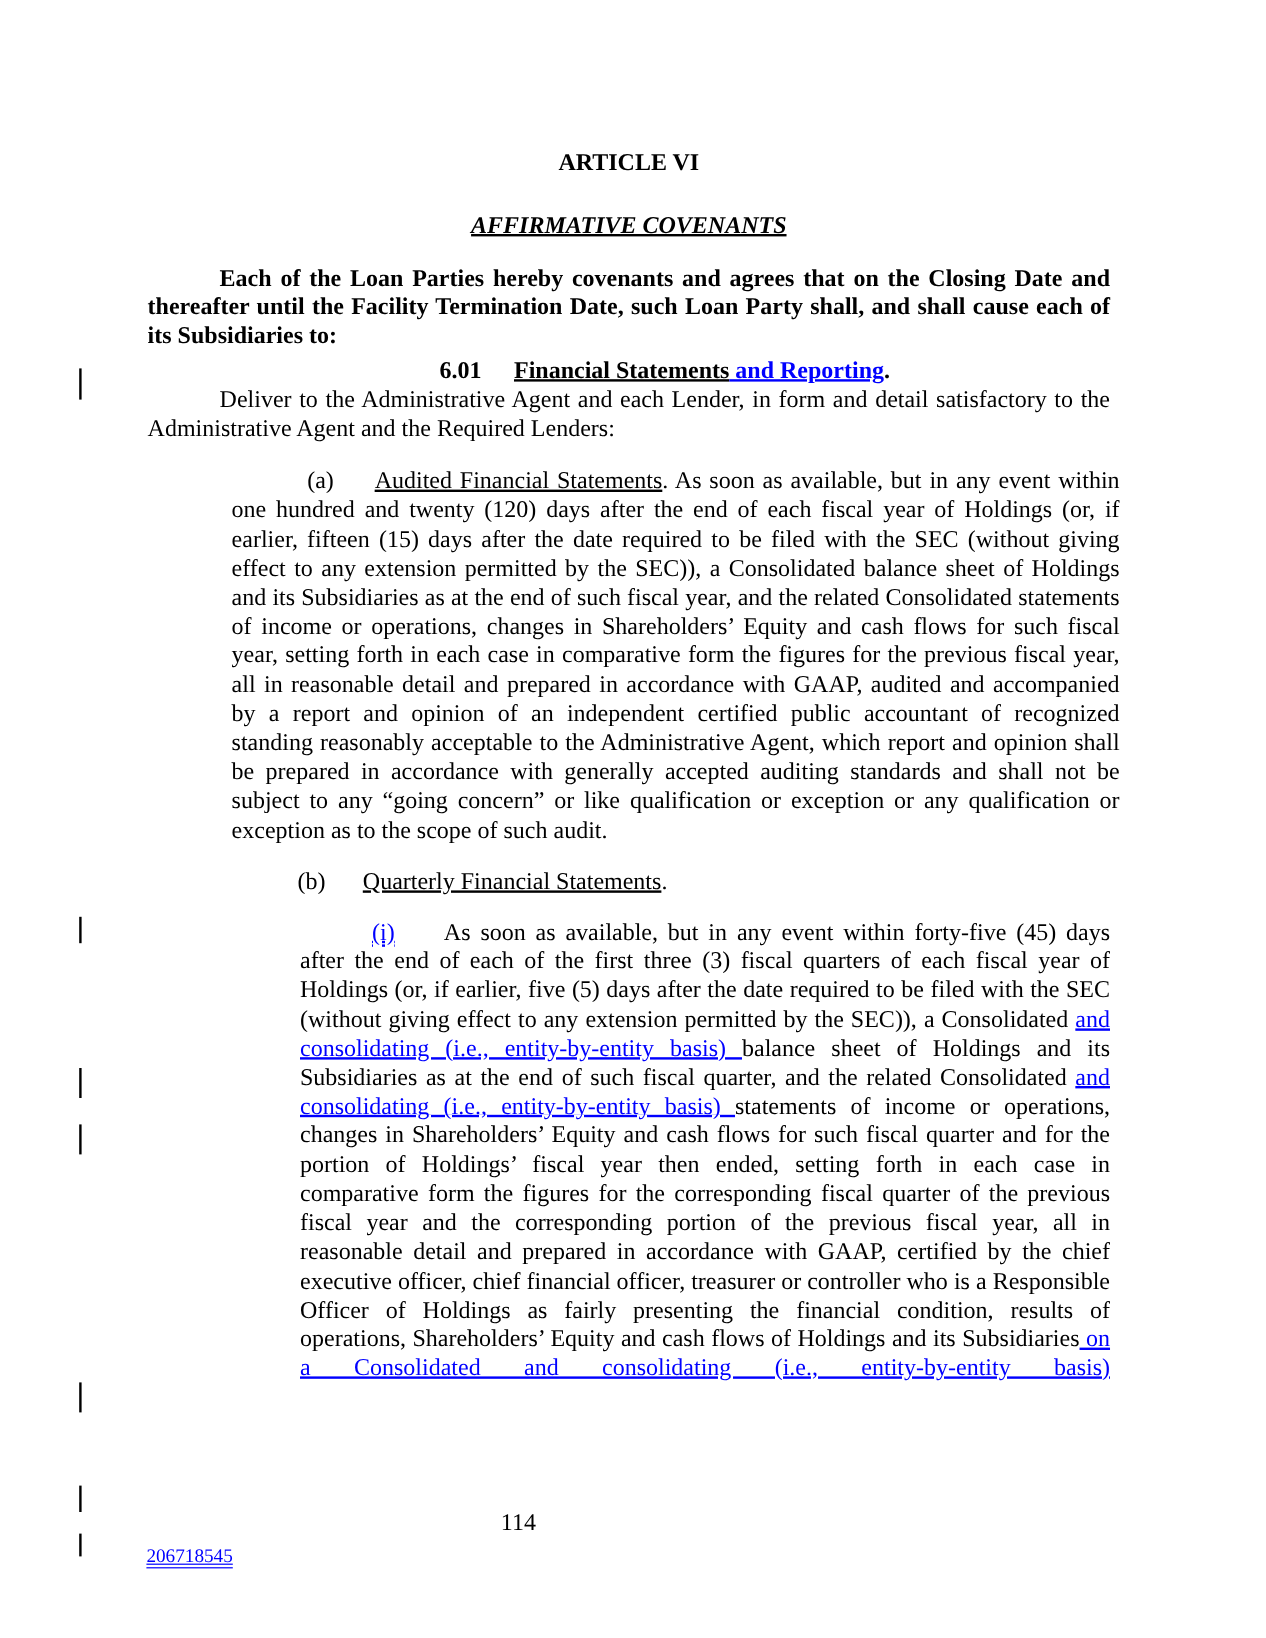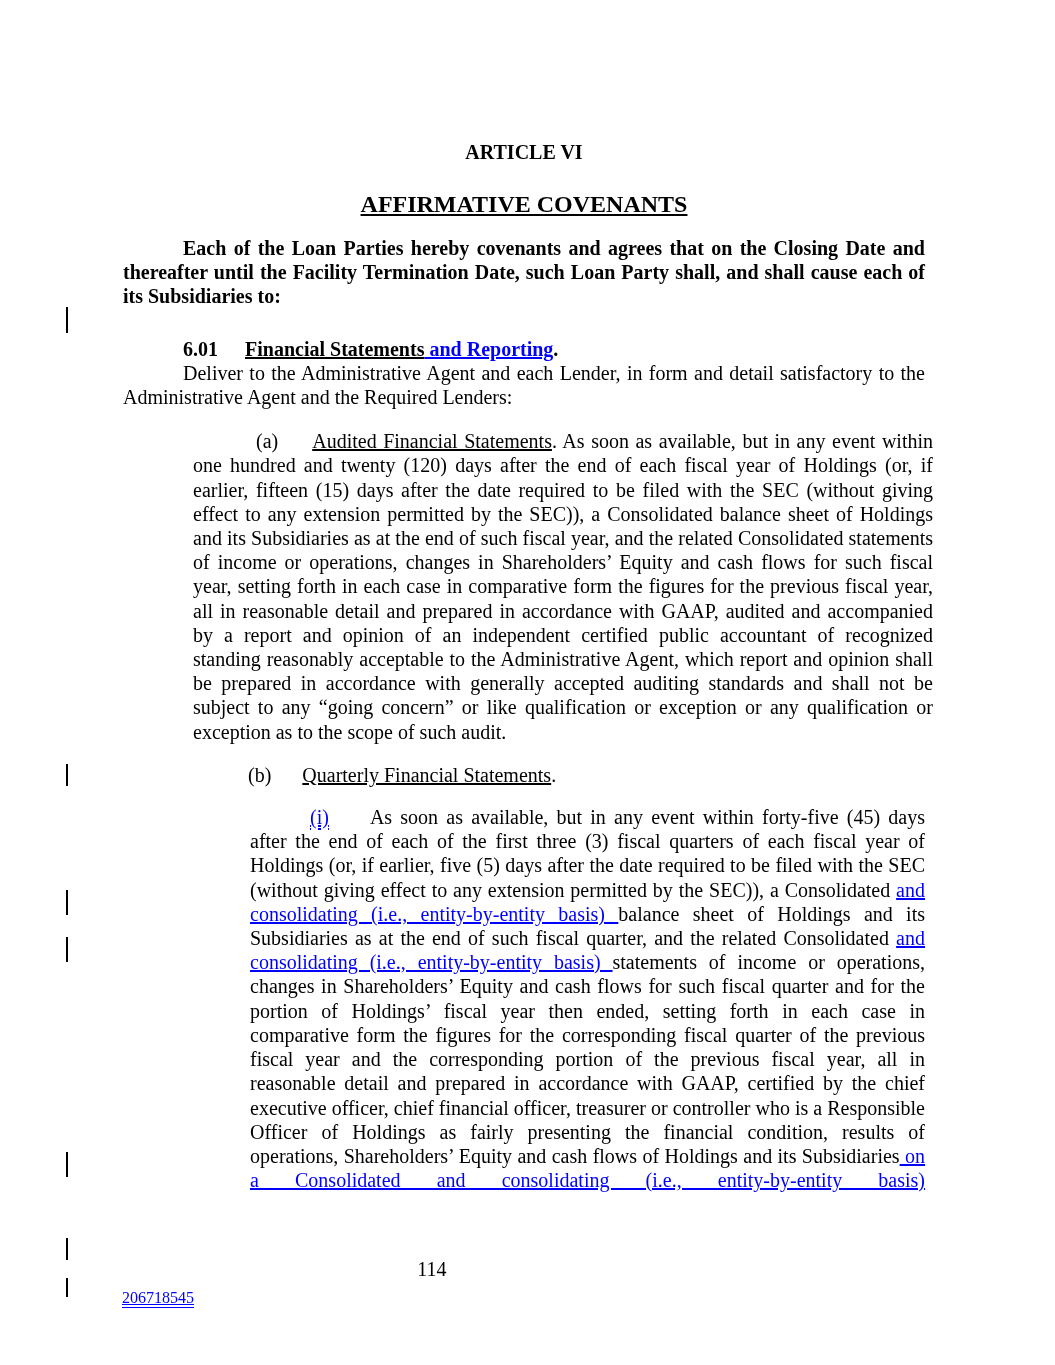--- a/index.html
+++ b/index.html
@@ -9,41 +9,42 @@
     position: relative;
     width: 1055px;
     height: 1365px;
     background: #ffffff;
     font-family: "Liberation Serif", serif;
     font-size: 20px;
     line-height: 24.2px;
     color: var(--ink);
     overflow: hidden;
   }
-  .content { position: absolute; left: 123px; top: 16px; width: 802px; }
+  .content { position: absolute; left: 123px; top: 0; width: 802px; }
 
   .article-heading {
     margin-top: 125px;
     text-align: center;
     font-size: 20px;
     font-weight: bold;
     line-height: 22px;
   }
   .article-title {
     margin-top: 30px;
     text-align: center;
-    font-size: 24px;
+    font-size: 20px;
     font-weight: bold;
     line-height: 22px;
+    font-style: italic;
   }
   .article-title .u-span { text-decoration: underline; }
 
   .para { text-align: justify; }
   .p-intro   { margin-top: 21px; text-indent: 60px; font-weight: bold; }
-  .p-section { margin-top: 28px; text-indent: 60px; font-weight: bold; text-align: left; }
+  .p-section { margin-top: 4px; text-indent: 60px; font-weight: bold; text-align: center; }
   .p-deliver { text-indent: 60px; }
   .p-a { margin-top: 20px; margin-left: 70px;  width: 740px; text-indent: 63px; }
   .p-b { margin-top: 19px; margin-left: 62px;  width: 740px; text-indent: 63px; text-align: left; }
   .p-i { margin-top: 18px; margin-left: 127px; width: 675px; text-indent: 60px; text-align-last: justify; }
 
   .run-plain { }
   .run-u   { text-decoration: underline; }
   .run-ins { color: var(--blue); text-decoration: underline; }
   .run-ins-dbl {
     color: var(--blue);

